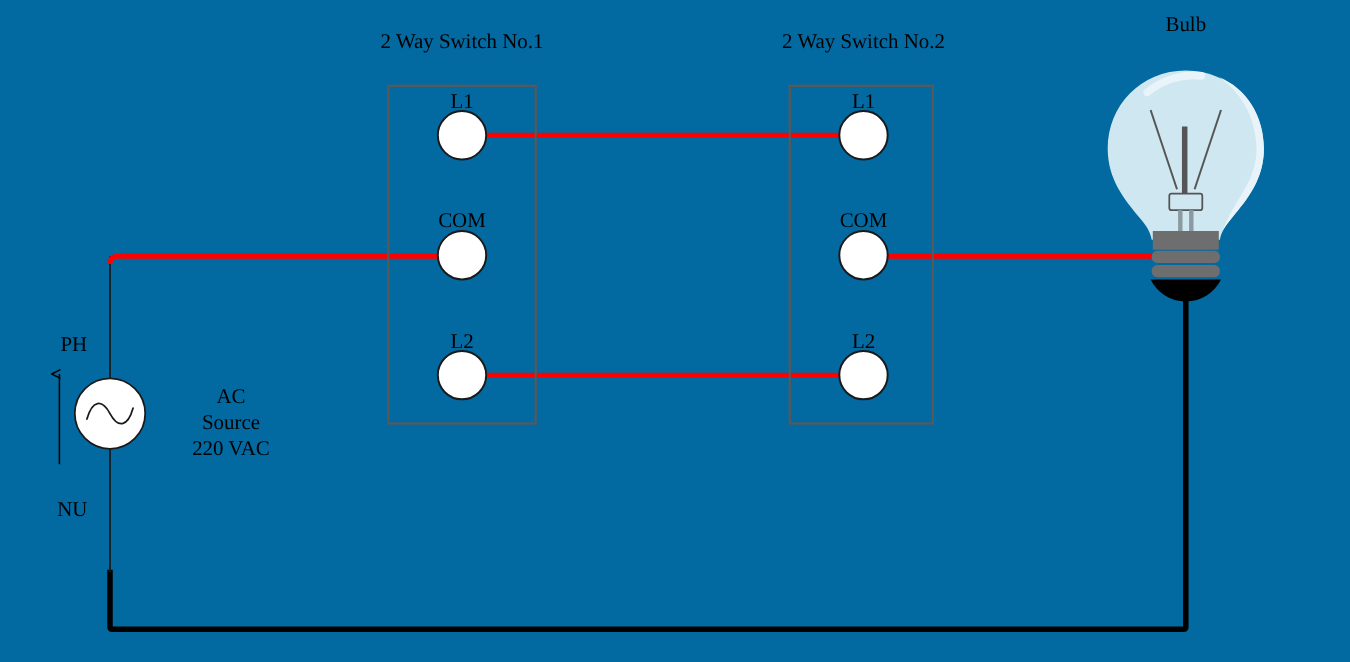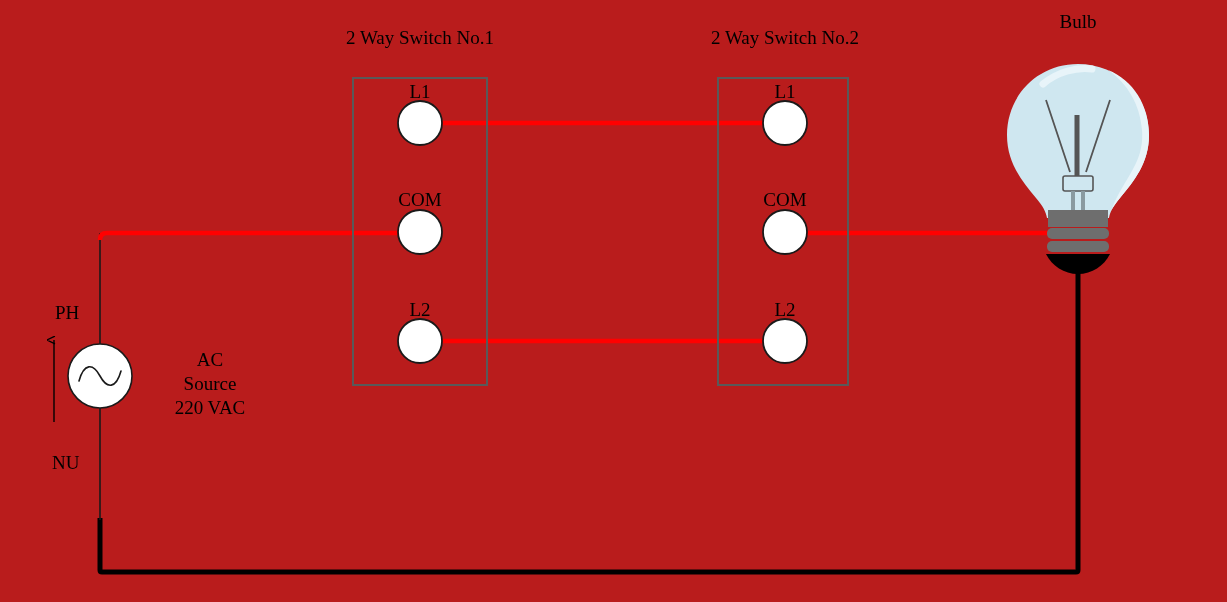--- a/index.html
+++ b/index.html
@@ -9,21 +9,21 @@
     background: #ffffff;
   }
   body {
     font-family: "Liberation Serif", "DejaVu Serif", serif;
     color: #000000;
   }
   #diagram-canvas {
     position: relative;
     width: 1227px;
     height: 602px;
-    background: #b91c1c;
+    background: #0369a1;
     overflow: hidden;
   }
   #wiring-svg {
     position: absolute;
     left: 0;
     top: 0;
     width: 1227px;
     height: 602px;
     display: block;
   }

